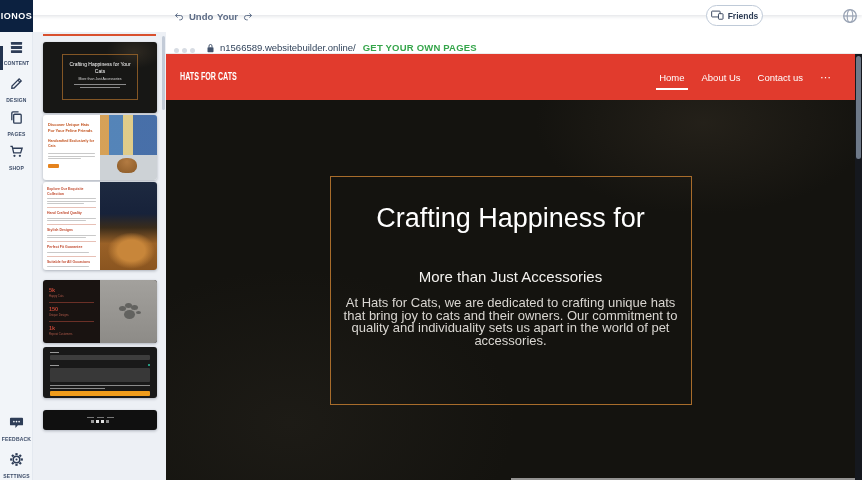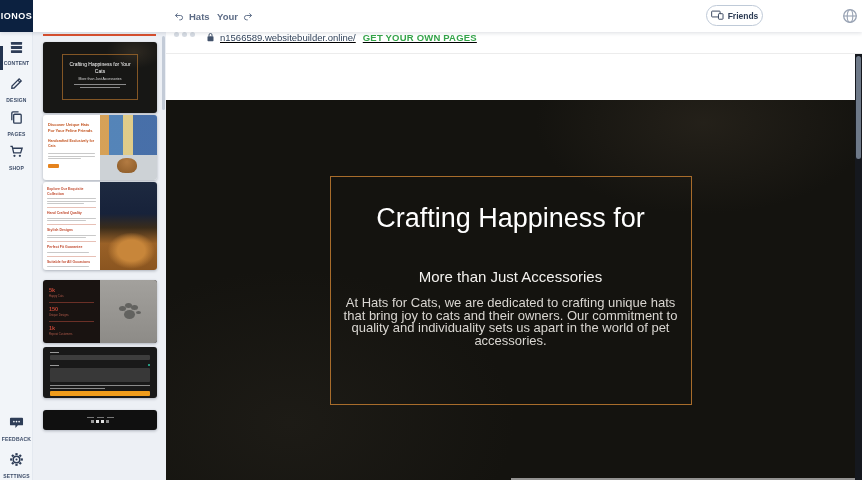--- a/index.html
+++ b/index.html
@@ -1,21 +1,21 @@
 <!DOCTYPE html>
 <html><head>
 <meta charset="utf-8">
 <style>
   * { margin:0; padding:0; box-sizing:border-box; -webkit-text-size-adjust:none; }
   html,body { width:862px; height:480px; overflow:hidden; background:#fff;
               font-family:"Liberation Sans", sans-serif; }
   .stage { position:relative; width:862px; height:480px; background:#fff; }
 
   
-  .topbar { position:absolute; left:0; top:0; width:862px; height:32px; background:#fff;
+  .topbar { position:absolute; left:0; top:0; width:862px; height:15px; background:#fff;
             box-shadow:0 1px 4px rgba(20,35,60,.15); z-index:30; }
   .logo { position:absolute; left:0; top:0; width:33px; height:32px; background:#0c2140;
           color:#fff; display:flex; align-items:center; justify-content:center;
           font-size:9px; font-weight:bold; letter-spacing:.5px; overflow:hidden; }
   .panel-title { position:absolute; left:43px; top:0; height:32px; line-height:32px;
                  font-size:12.5px; font-weight:bold; color:#273850; }
   .tb-btn { position:absolute; top:0; height:32px; display:flex; align-items:center; gap:4px;
             color:#5d6c86; font-size:9.5px; font-weight:bold; cursor:pointer; }
   .tb-undo { left:173px; } .tb-redo { left:217px; }
   .tb-btn svg { display:block; }
@@ -109,21 +109,21 @@
   .t6-links { display:flex; gap:3px; }
   .t6-links span { width:7px; height:1px; background:#777; }
   .t6-social { display:flex; gap:2px; }
   .t6-social i { width:3px; height:3px; }
   .t6-social i:nth-child(1){background:#9a9a9a;} .t6-social i:nth-child(2){background:#e2e2e2;}
   .t6-social i:nth-child(3){background:#e2e2e2;} .t6-social i:nth-child(4){background:#8a8a8a;}
 
   
   .canvas { position:absolute; left:166px; top:32px; width:696px; height:448px; background:#fff; }
   .chrome { position:absolute; left:0; right:0; top:0; height:22px; background:#fff;
-            border-bottom:1px solid #ececec; display:flex; align-items:flex-start;text-decoration:underline; }
+            border-bottom:1px solid #ececec; display:flex; align-items:flex-end; }
   .dots { display:flex; gap:3px; margin-left:8px; }
   .dots i { width:5px; height:5px; border-radius:50%; background:#d7dce3; }
   .lock { margin-left:11px; display:flex; }
   .url { font-size:9.5px; color:#30425a; margin-left:5px; }
   .cta { font-size:9.5px; color:#35a54a; font-weight:bold; margin-left:7px; letter-spacing:.2px;
          cursor:pointer; }
 
   .site { position:absolute; left:0; right:7px; top:22px; bottom:0; overflow:hidden; }
   .site-header { position:absolute; left:0; right:0; top:0; height:46px; background:#e13b2d; }
   .site-logo { position:absolute; left:14px; top:16px; color:#fff; font-size:10.5px;
@@ -162,21 +162,21 @@
   <div class="topbar">
     <div class="logo">IONOS</div>
 
     <div class="tb-btn tb-undo">
       <span>
         <svg width="12" height="11" viewBox="0 0 16 16">
             <path d="M6 3.5 L2.8 6.5 L6 9.5" fill="none" stroke="#5d6c86" stroke-width="1.4"></path>
             <path d="M2.8 6.5 H10 a3.2 3.2 0 0 1 0 6.4 H8.4" fill="none" stroke="#5d6c86" stroke-width="1.4"></path>
           </svg>
       </span>
-      <span>Hats</span>
+      <span>Undo</span>
     </div>
 
     <div class="tb-btn tb-redo">
       <span>Your</span>
       <span style="transform:scaleX(-1);">
         <svg width="12" height="11" viewBox="0 0 16 16">
             <path d="M6 3.5 L2.8 6.5 L6 9.5" fill="none" stroke="#5d6c86" stroke-width="1.4"></path>
             <path d="M2.8 6.5 H10 a3.2 3.2 0 0 1 0 6.4 H8.4" fill="none" stroke="#5d6c86" stroke-width="1.4"></path>
           </svg>
       </span>
@@ -396,20 +396,29 @@
         <svg width="9" height="10" viewBox="0 0 12 13">
             <rect x="2" y="5.5" width="8" height="6.5" rx="1" fill="#42526b"></rect>
             <path d="M4 5.5 V3.8 a2 2 0 0 1 4 0 V5.5" fill="none" stroke="#42526b" stroke-width="1.3"></path>
           </svg>
       </span>
       <span class="url">n1566589.websitebuilder.online/</span>
       <span class="cta">GET YOUR OWN PAGES</span>
     </div>
 
     <div class="site">
+      <div class="site-header">
+        <div class="site-logo">HATS FOR CATS</div>
+        <div class="site-nav">
+          <span class="nav-item active">Home</span>
+          <span class="nav-item">About Us</span>
+          <span class="nav-item">Contact us</span>
+          <span class="nav-more">⋯</span>
+        </div>
+      </div>
 
       <div class="hero">
         <div class="hero-box">
           <div class="hero-title">
             <div>Crafting Happiness for</div>
           </div>
           <div class="hero-sub">More than Just Accessories</div>
           <div class="hero-body">At Hats for Cats, we are dedicated to crafting unique hats that bring joy to cats and their owners. Our commitment to quality and individuality sets us apart in the world of pet accessories.</div>
         </div>
       </div>

